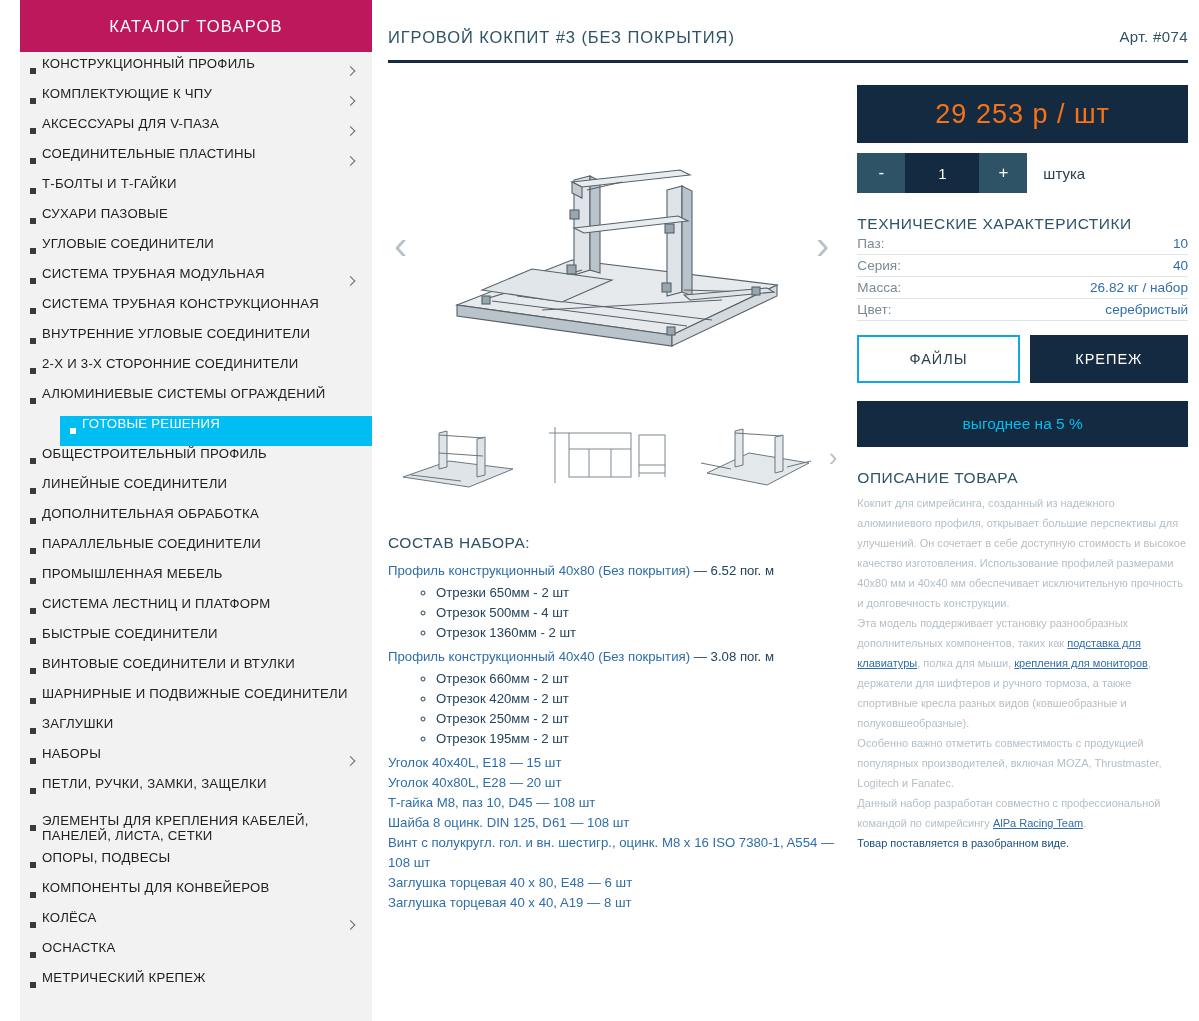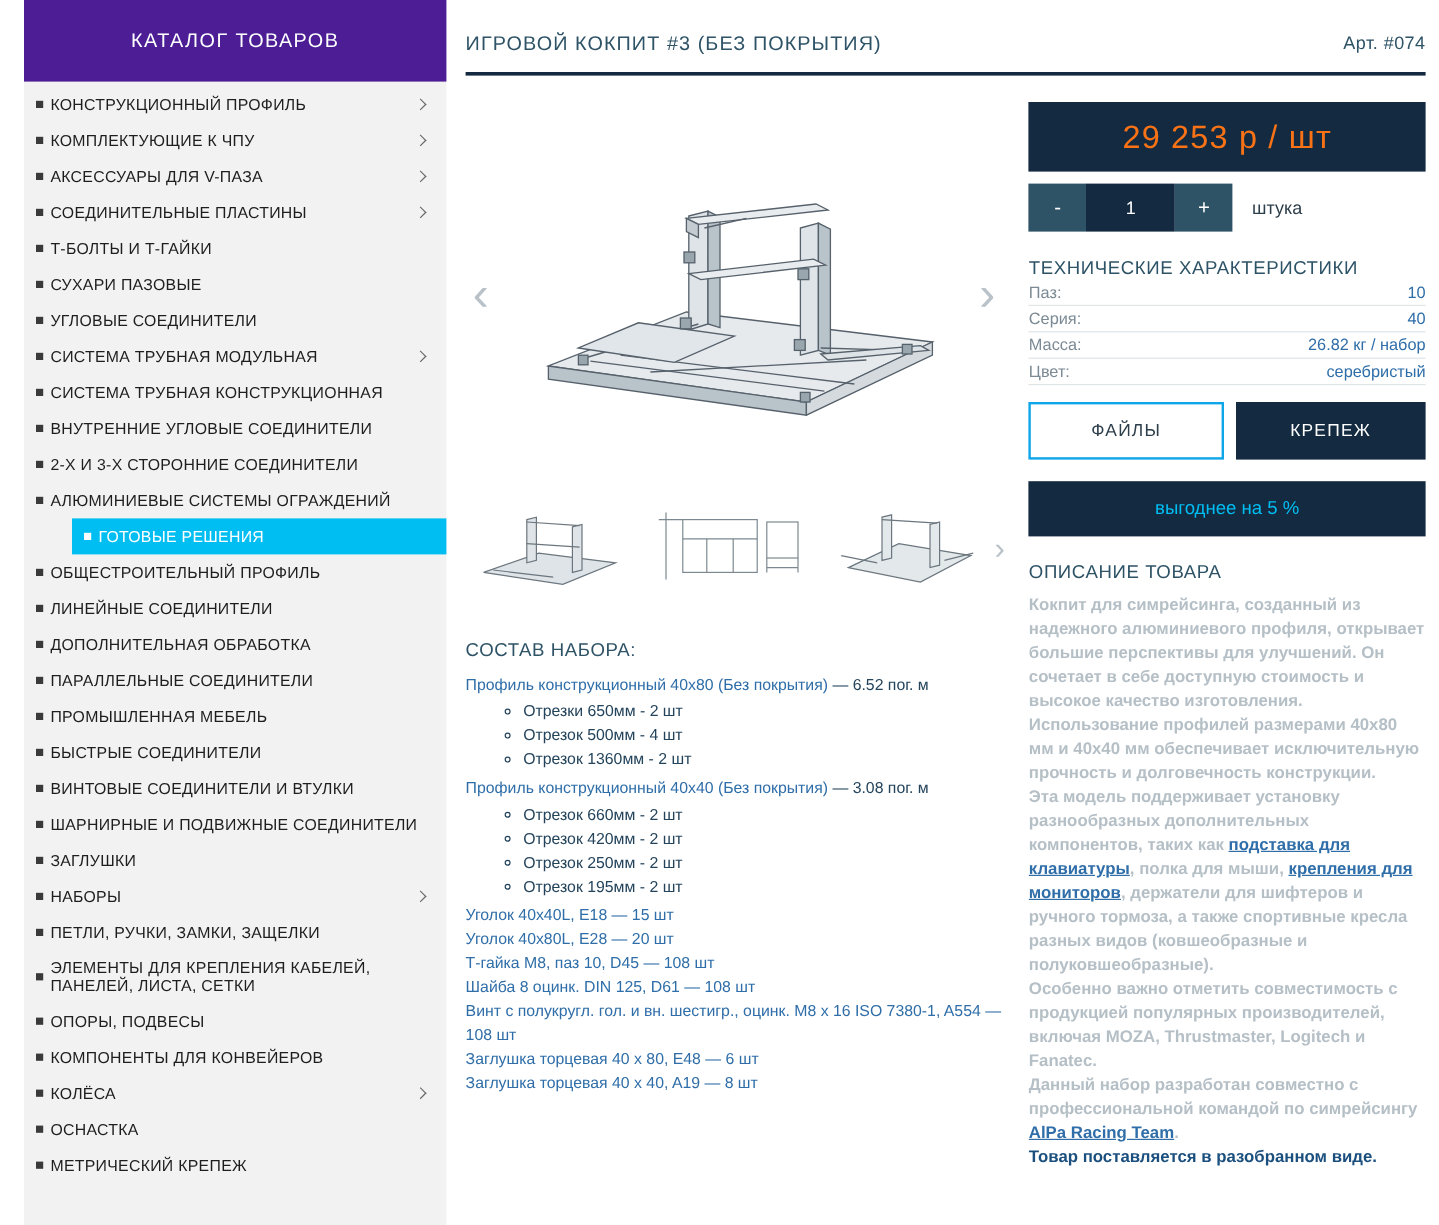--- a/index.html
+++ b/index.html
@@ -16,32 +16,32 @@
   }
 
   
   .sidebar {
     position: absolute;
     left: 20px; top: 0;
     width: 352px; height: 1021px;
     background: #f2f2f2;
   }
   .sidebar-header {
-    height: 68px;
-    background: #4c1d95;
+    height: 52px;
+    background: #be185d;
     color: #ffffff;
     display: flex; align-items: center; justify-content: center;
     font-size: 16.5px;
     letter-spacing: 1.2px;
     font-weight: normal;
   }
   .cat-list { padding-top: 4px; }
   .cat-item {
     position: relative;
-    display: flex; align-items: center;
+    display: flex; 
     height: 30px;
     padding-left: 22px;
     padding-right: 24px;
     color: #1e1e1e;
     font-size: 13.2px;
     letter-spacing: .25px;
     cursor: pointer;
   }
   .cat-item.tall { height: 44px; align-items: center; }
   .cat-item .bullet {
@@ -262,23 +262,22 @@
 
   .desc-title {
     margin-top: 22px;
     color: #2e5366;
     font-size: 15.5px;
     letter-spacing: .5px;
   }
   .desc-body {
     margin-top: 6px;
     color: #b5bfc6;
-    font-size: 14px;
+    font-size: 11px;
     line-height: 20px;
-    font-weight: bold;
   }
   .desc-body a {
     color: #2f6ea8;
     text-decoration: underline;
   }
   .desc-body .strong {
     color: #1b4f7e;
   }
 </style>
 </head>
@@ -358,20 +357,24 @@
           <span class="bullet"></span>
           <span class="label">ДОПОЛНИТЕЛЬНАЯ ОБРАБОТКА</span>
         </div>
         <div class="cat-item">
           <span class="bullet"></span>
           <span class="label">ПАРАЛЛЕЛЬНЫЕ СОЕДИНИТЕЛИ</span>
         </div>
         <div class="cat-item">
           <span class="bullet"></span>
           <span class="label">ПРОМЫШЛЕННАЯ МЕБЕЛЬ</span>
+        </div>
+        <div class="cat-item">
+          <span class="bullet"></span>
+          <span class="label">СИСТЕМА ЛЕСТНИЦ И ПЛАТФОРМ</span>
         </div>
         <div class="cat-item">
           <span class="bullet"></span>
           <span class="label">БЫСТРЫЕ СОЕДИНИТЕЛИ</span>
         </div>
         <div class="cat-item">
           <span class="bullet"></span>
           <span class="label">ВИНТОВЫЕ СОЕДИНИТЕЛИ И ВТУЛКИ</span>
         </div>
         <div class="cat-item">

